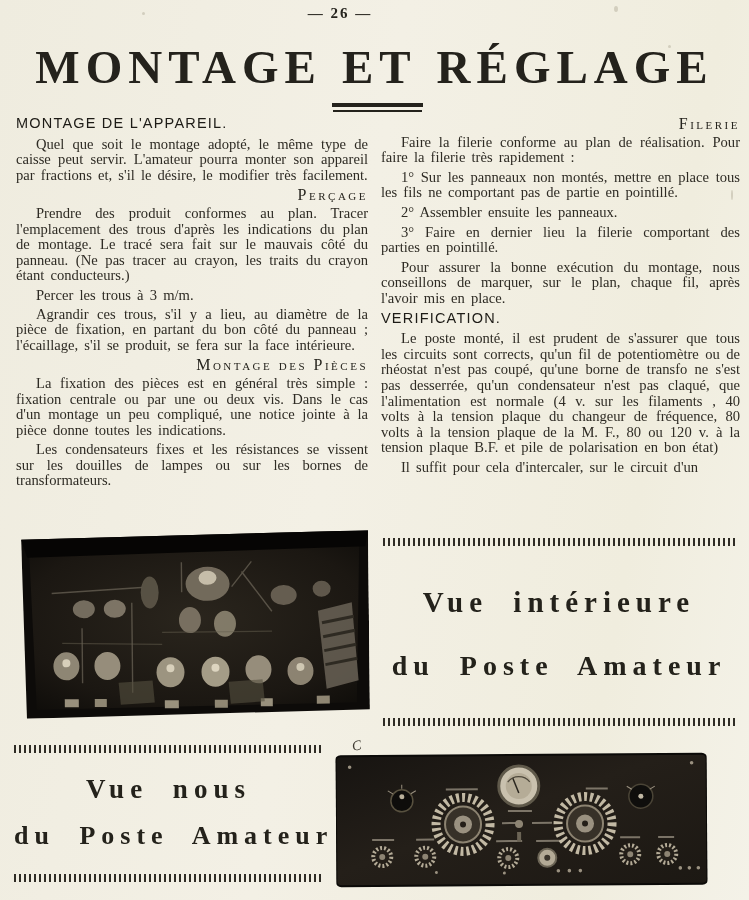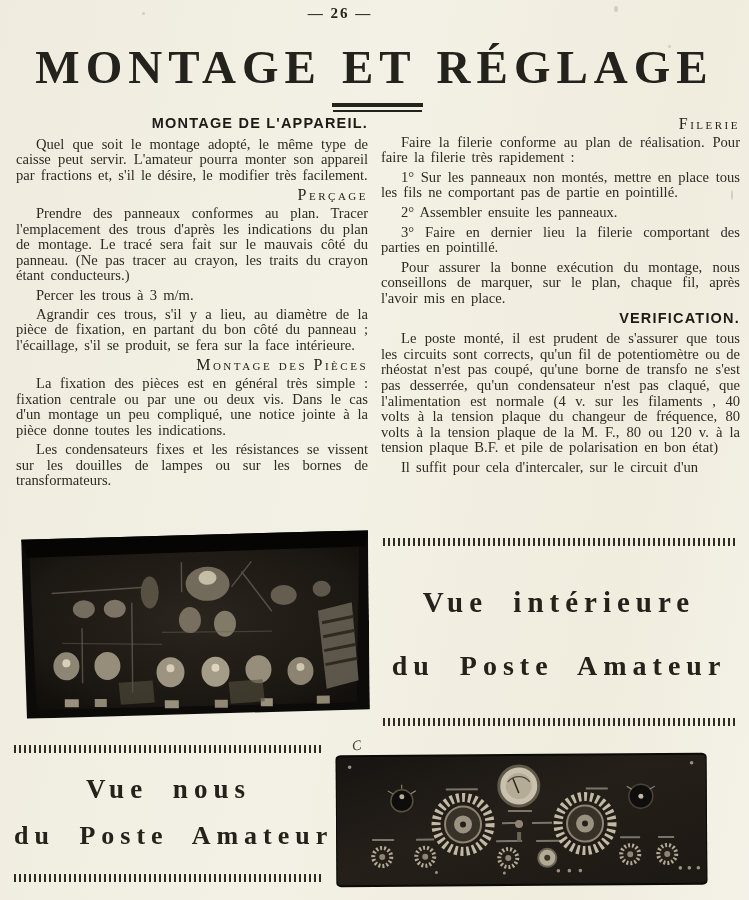--- a/index.html
+++ b/index.html
@@ -31,23 +31,23 @@
   .main-title .et::after {
     content:""; position:absolute; left:-10px; right:-6px; bottom:-13px;
     height:4px; background:#24221c;
     box-shadow:0 6px 0 -1px #24221c;
   }
   
   .col { position:absolute; font-size:14.6px; line-height:15.6px; text-align:justify; }
   .col-left  { left:16px;  top:116px; width:352px; }
   .col-right { left:381px; top:112px; width:359px; }
   .head-sans {
-    font-family:"Liberation Sans", sans-serif; font-weight:bold;
+    font-family:"Liberation Sans", sans-serif; font-weight:normal;
     font-size:14.5px; letter-spacing:1.2px; color:#1d1b16;
-    text-align:right; margin-bottom:5px;
+    text-align:left; margin-bottom:5px;
   }
   .subhead {
     text-align:right; font-variant:small-caps; font-weight:normal;
     font-size:16px; letter-spacing:2.5px; color:#26241e;
     margin:4px 0 3px;
   }
   p.body { text-indent:20px; margin-bottom:4px; word-spacing:2.5px; }
   p.tight { margin-bottom:3px; }
   .gap-before { }
   
@@ -91,21 +91,21 @@
 <div class="page">
 
   <div class="page-number">— 26 —</div>
 
   <div class="main-title"><span class="w">MONTAGE</span><span class="w et">ET</span><span class="w">RÉGLAGE</span></div>
 
   <div class="col col-left">
     <div class="head-sans">MONTAGE DE L'APPAREIL.</div>
     <p class="body">Quel que soit le montage adopté, le même type de caisse peut servir. L'amateur pourra monter son appareil par fractions et, s'il le désire, le modifier très facilement.</p>
     <div class="subhead">Perçage</div>
-    <p class="body">Prendre des panneaux conformes au plan. Tracer l'emplacement des trous d'après les indications du plan de montage. Le tracé sera fait sur le mauvais côté du panneau. (Ne pas tracer au crayon, les traits du crayon étant conducteurs.)</p>
+    <p class="body">Prendre des produit conformes au plan. Tracer l'emplacement des trous d'après les indications du plan de montage. Le tracé sera fait sur le mauvais côté du panneau. (Ne pas tracer au crayon, les traits du crayon étant conducteurs.)</p>
     <p class="body tight">Percer les trous à 3 m/m.</p>
     <p class="body">Agrandir ces trous, s'il y a lieu, au diamètre de la pièce de fixation, en partant du bon côté du panneau ; l'écaillage, s'il se produit, se fera sur la face intérieure.</p>
     <div class="subhead">Montage des Pièces</div>
     <p class="body">La fixation des pièces est en général très simple : fixation centrale ou par une ou deux vis. Dans le cas d'un montage un peu compliqué, une notice jointe à la pièce donne toutes les indications.</p>
     <p class="body">Les condensateurs fixes et les résistances se vissent sur les douilles de lampes ou sur les bornes de transformateurs.</p>
   </div>
 
   <div class="col col-right">
     <div class="subhead">Filerie</div>
     <p class="body">Faire la filerie conforme au plan de réalisation. Pour faire la filerie très rapidement :</p>

